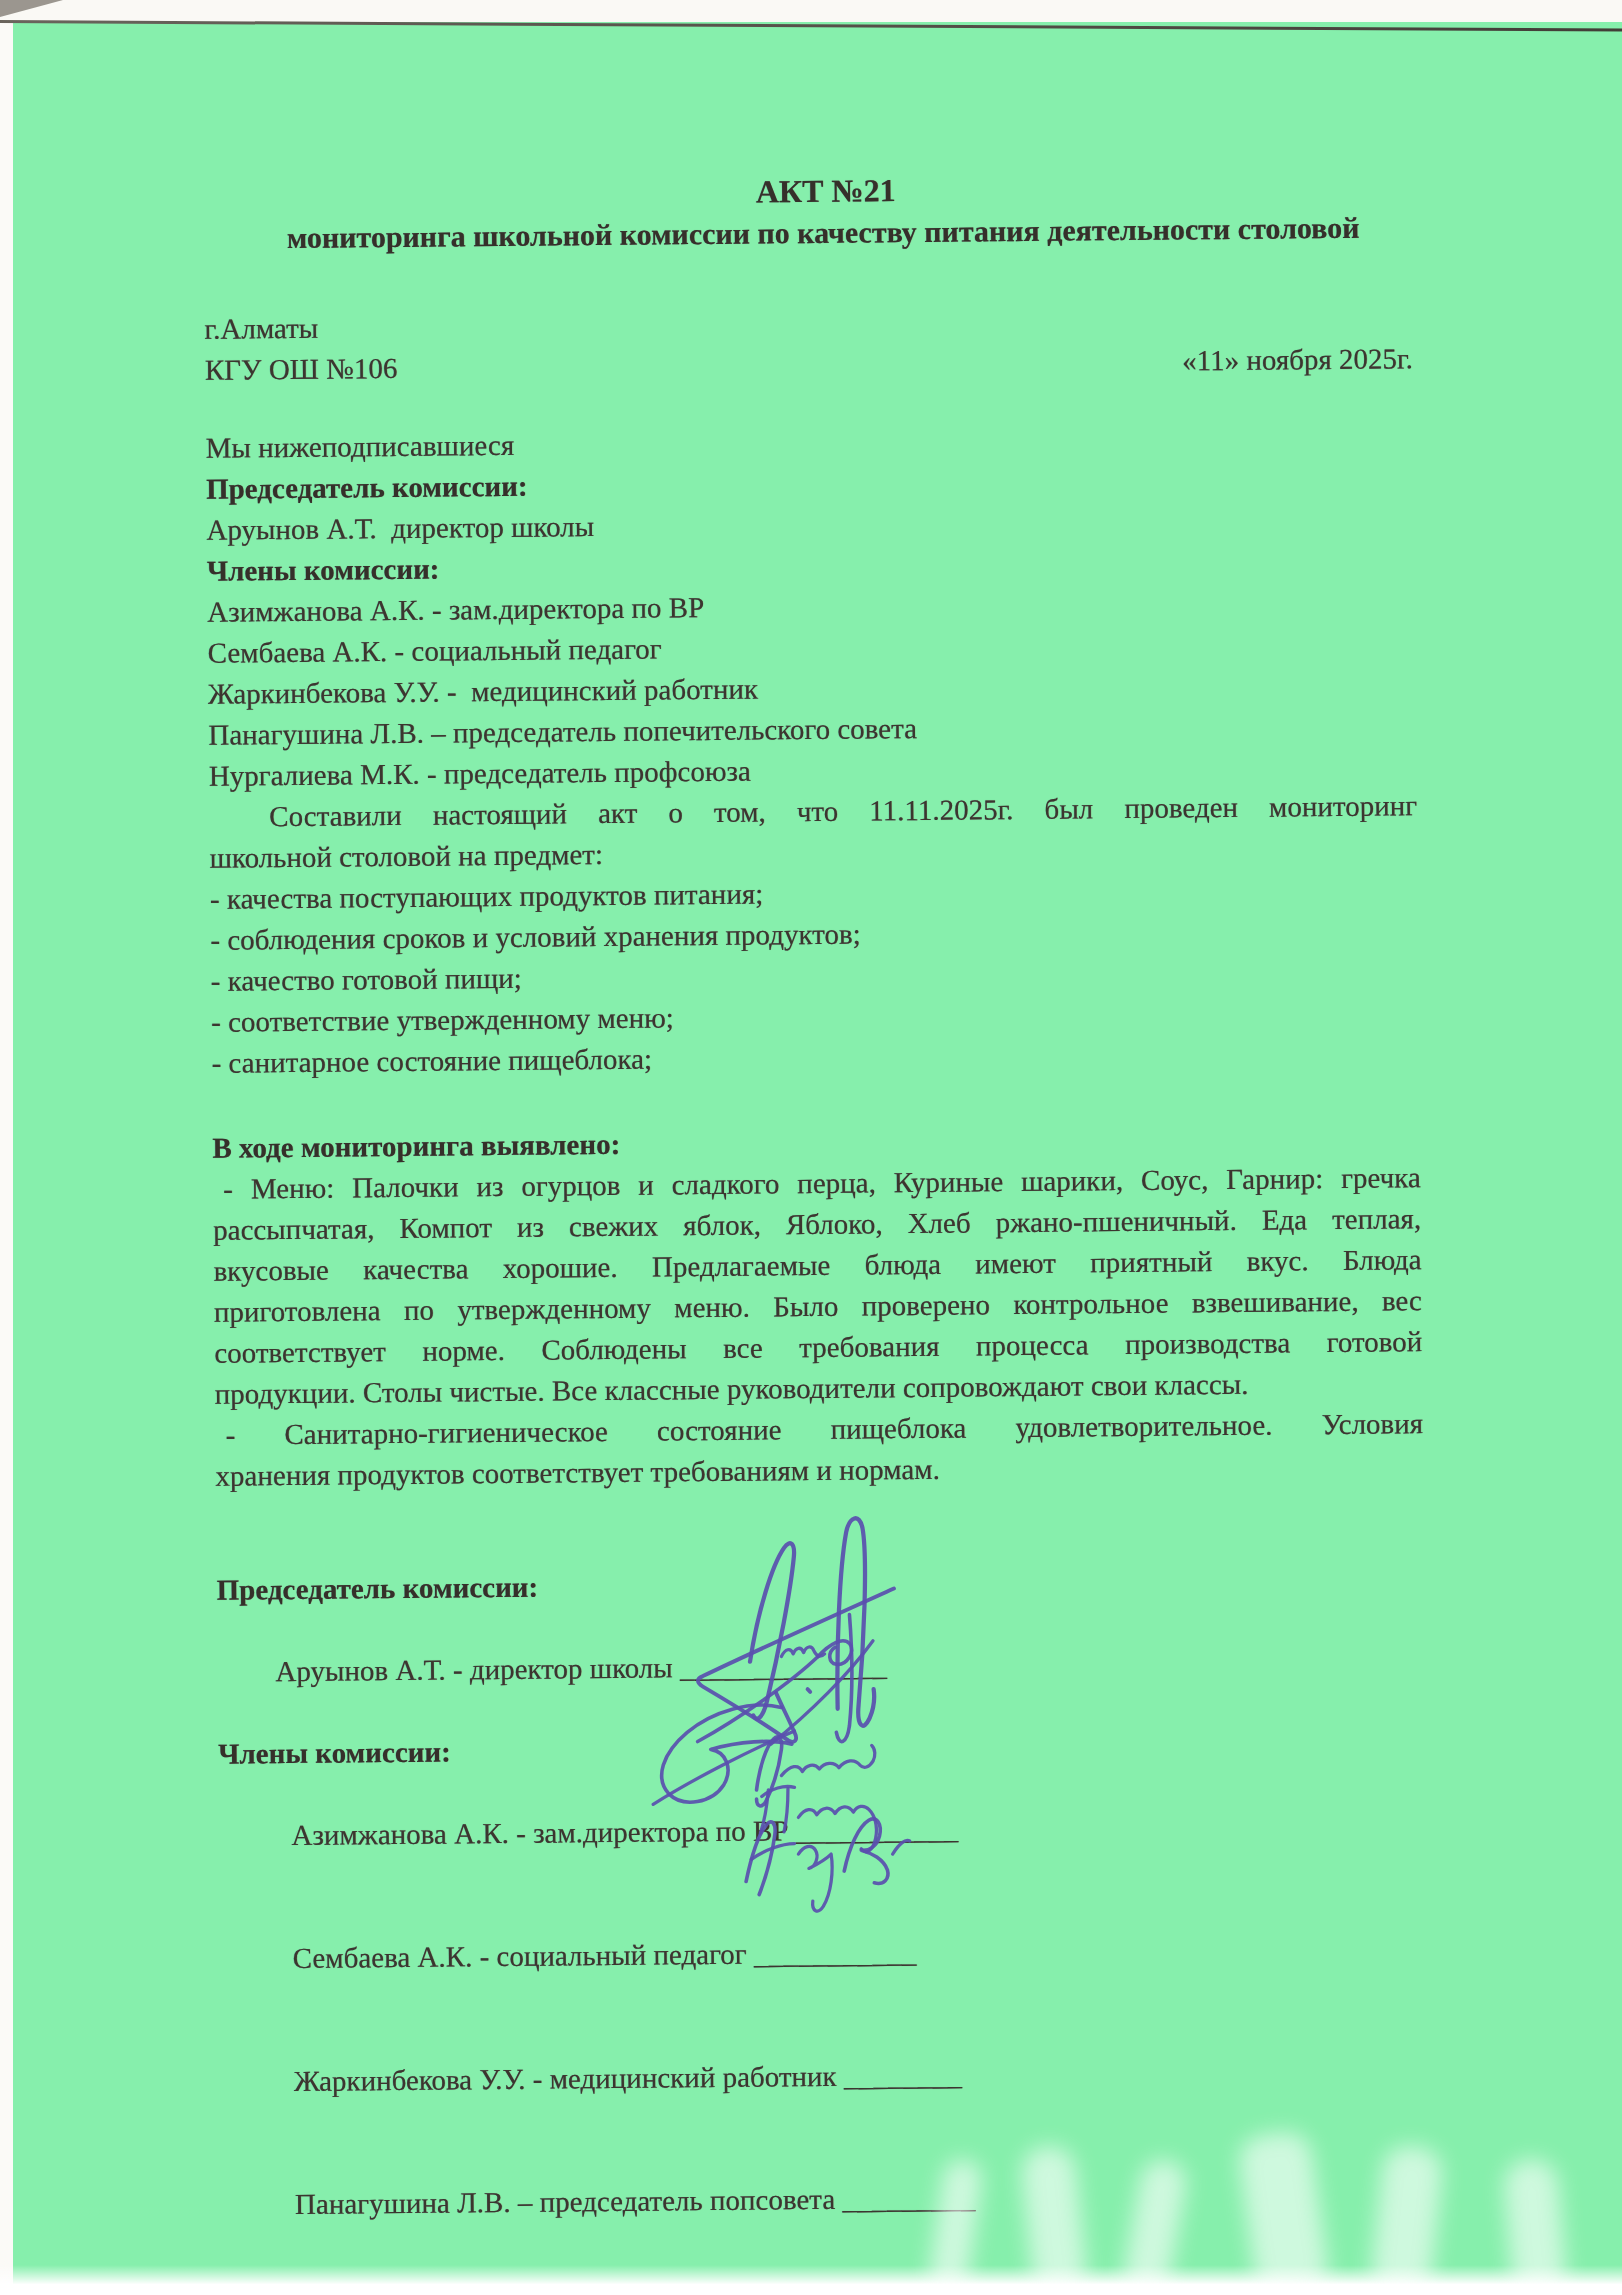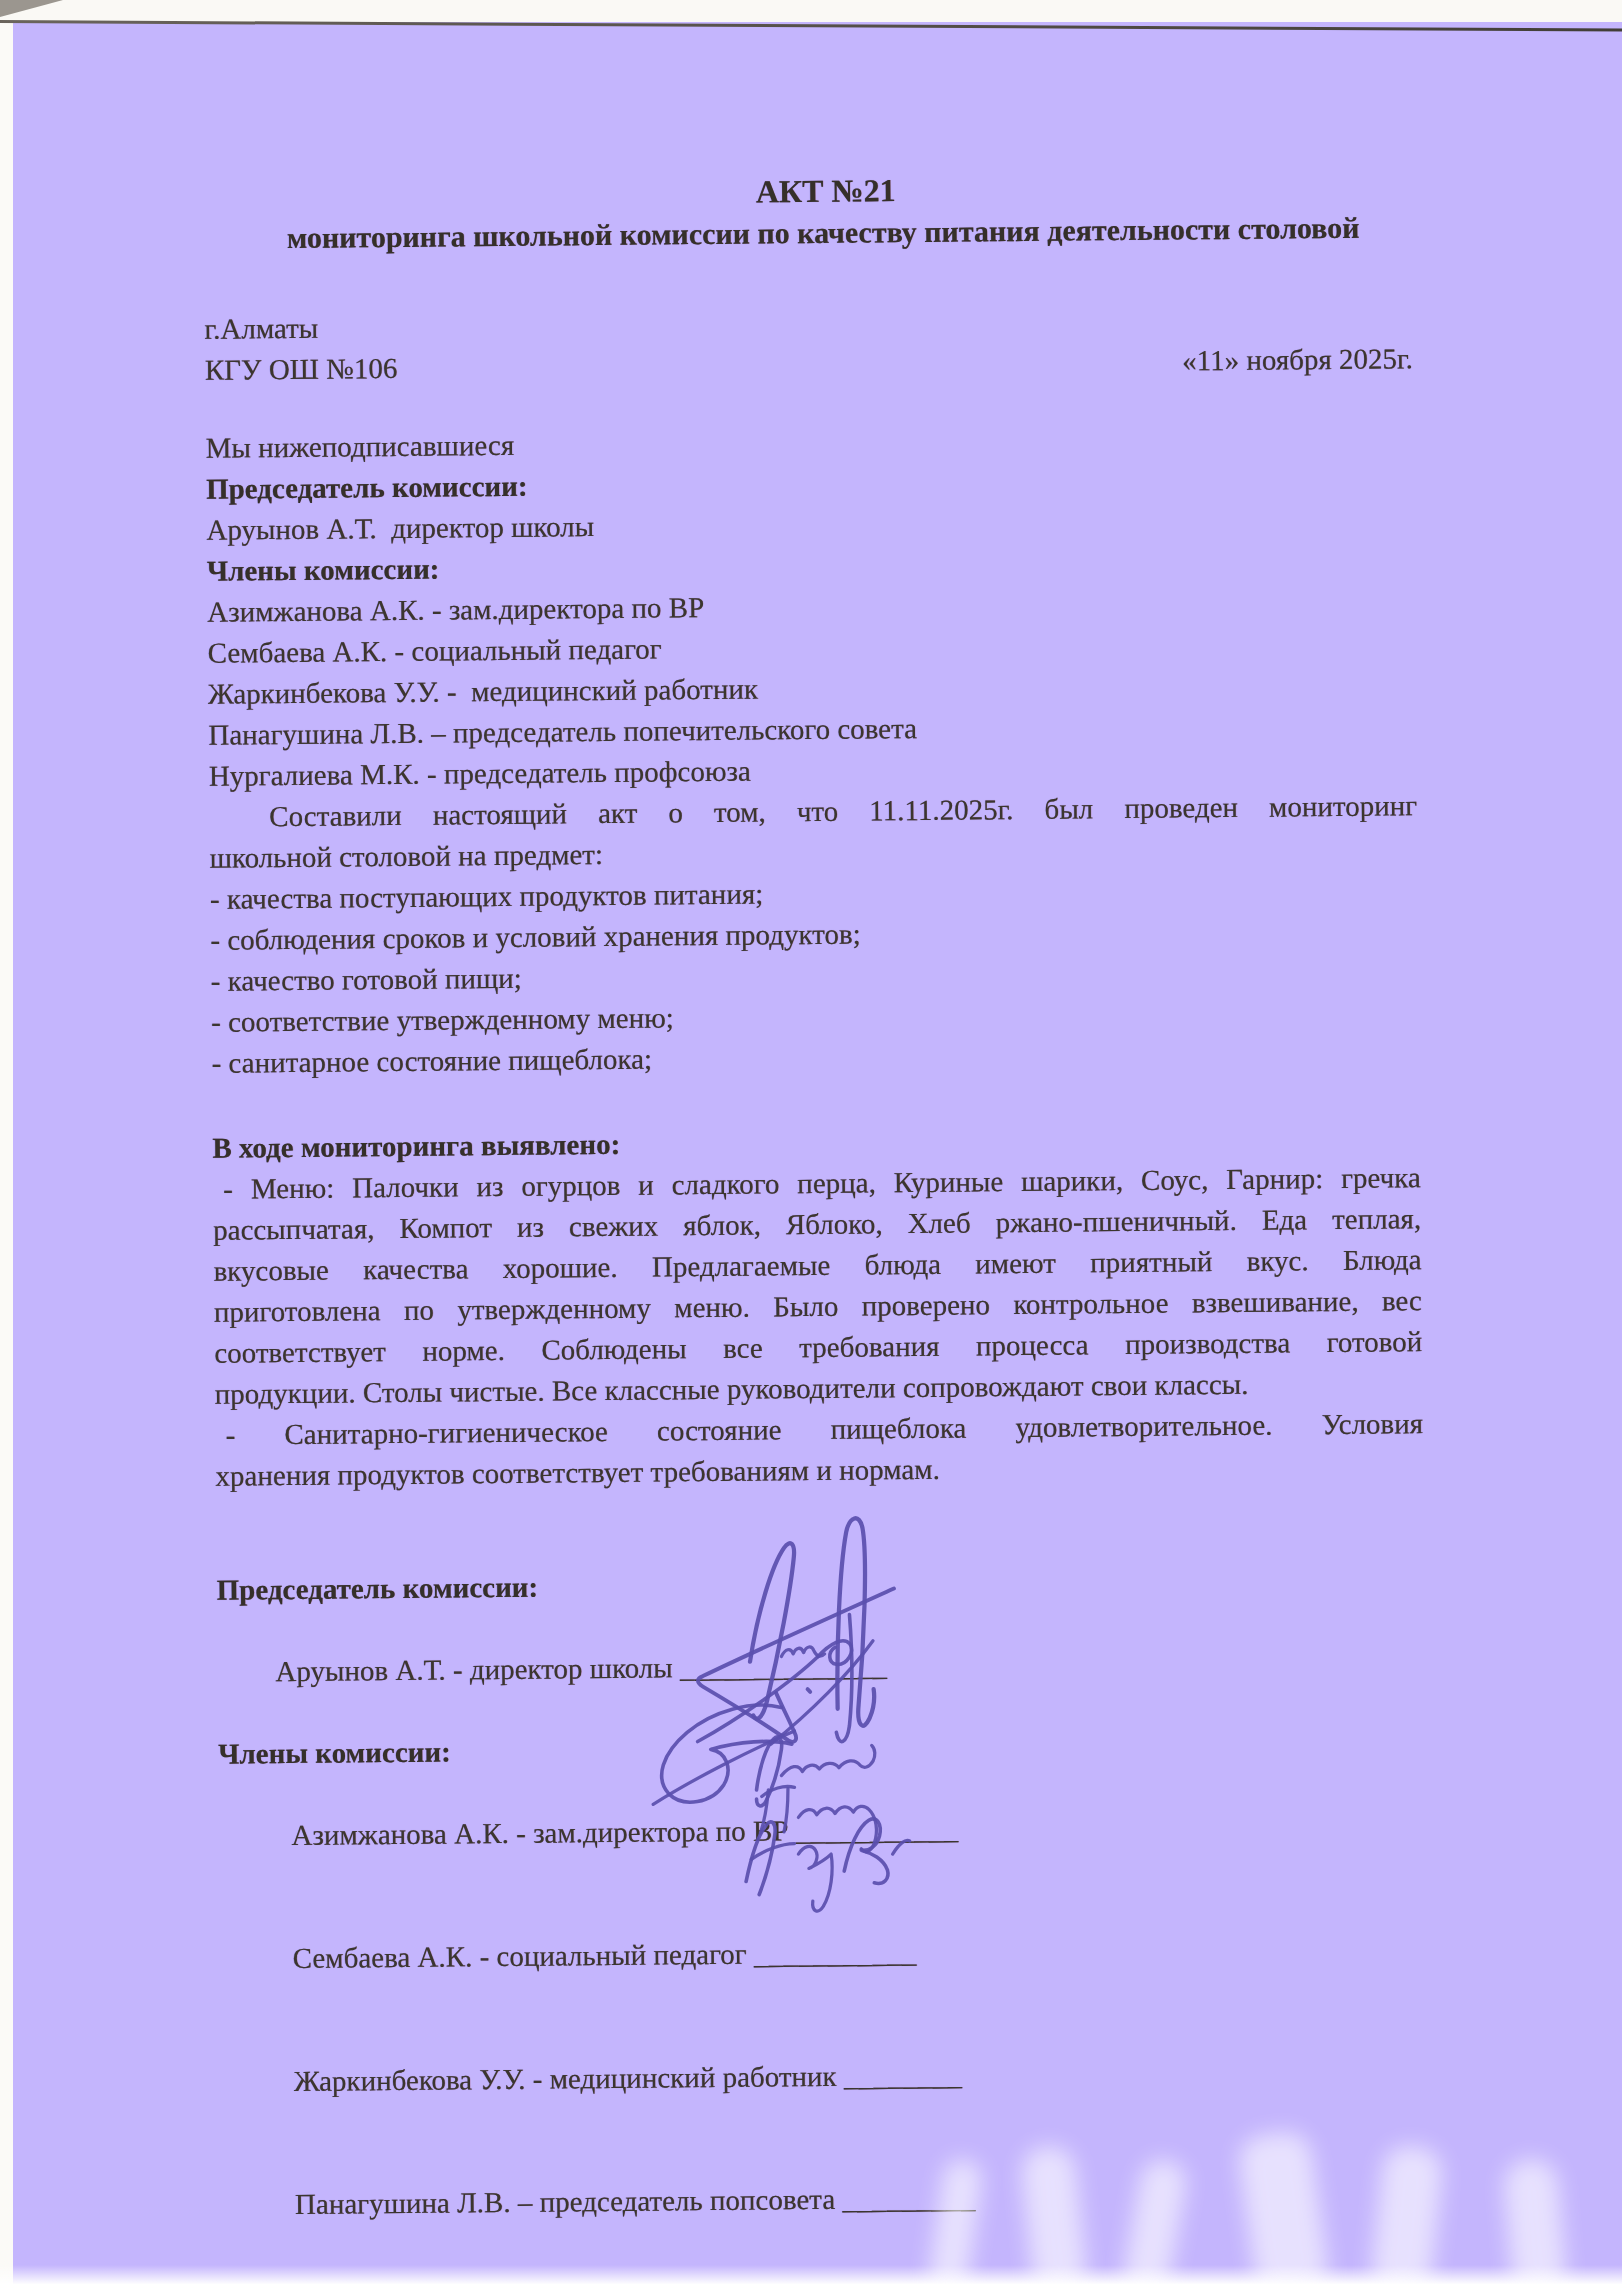--- a/index.html
+++ b/index.html
@@ -1,18 +1,18 @@
 <!DOCTYPE html>
 <html style="font-size:10.5px"><head>
 <meta charset="utf-8">
 <style>
   html,body{margin:0;padding:0;background:#d9d9d9;}
   .page{
     position:relative;width:1623px;height:2295px;overflow:hidden;
-    background:#c4b5fd;
+    background:#86efac;
     font-family:"Liberation Serif", "DejaVu Serif", serif;
     color:#3b362f;
   }
   
   .top-band{position:absolute;top:0;left:0;right:0;height:22px;background:#faf9f5;}
   .top-edge{position:absolute;top:20px;left:-7.9px;width:1649px;height:2.6px;
     background:linear-gradient(90deg,#6a645c,#413d37);
     transform:rotate(0.3deg);transform-origin:left center;}
   .corner-tl{position:absolute;top:0;left:0;width:63px;height:17px;background:#8a857c;
     clip-path:polygon(0 0,100% 0,0 100%);opacity:.85;}

